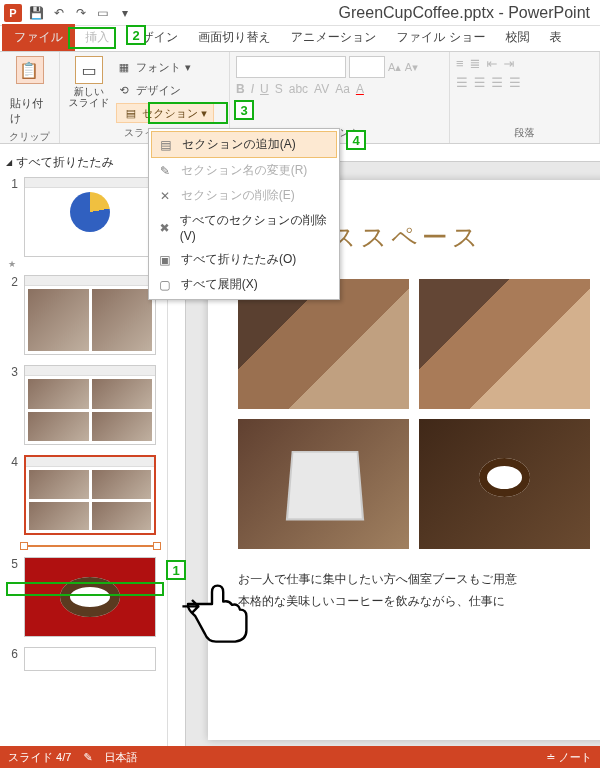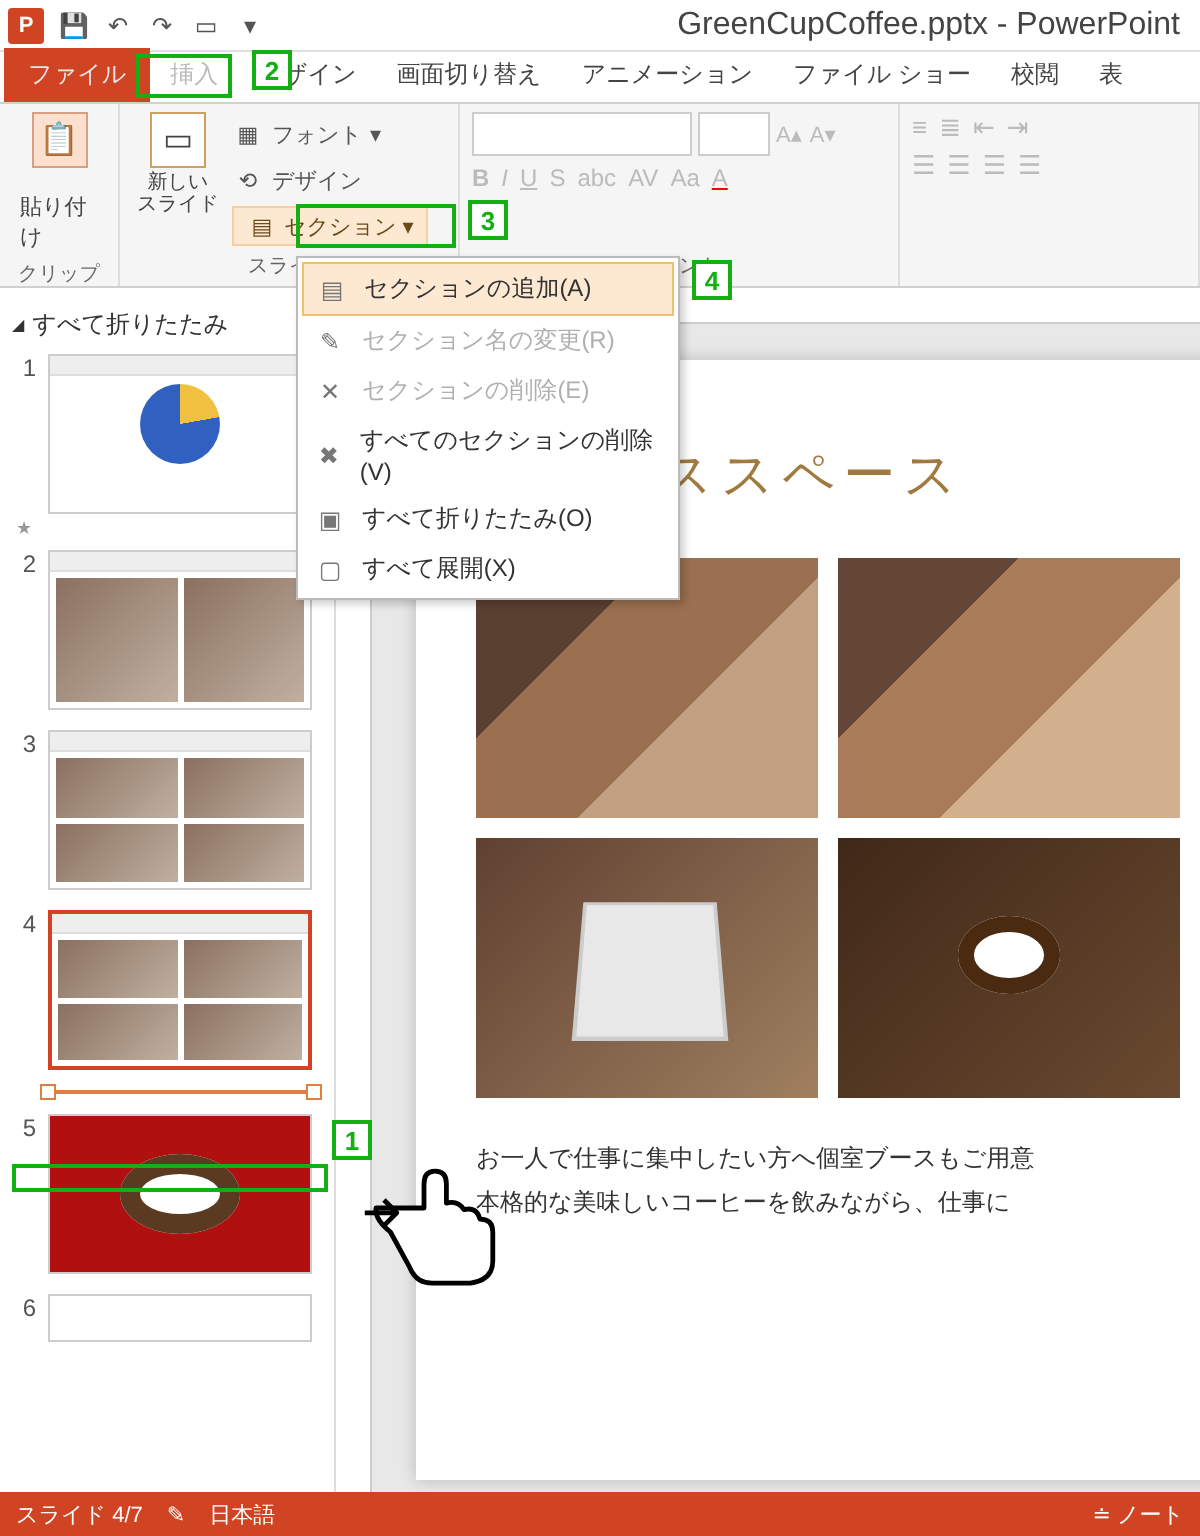--- a/index.html
+++ b/index.html
@@ -170,20 +170,21 @@
       <span>≣</span>
       <span>⇤</span>
       <span>⇥</span>
     </div>
     <div style="display:flex;gap:6px;padding-top:4px;color:#bbb;font-size:13px">
       <span>☰</span>
       <span>☰</span>
       <span>☰</span>
       <span>☰</span>
     </div>
+    <div class="label">段落</div>
   </div>
 </div>
 
 <div class="dropdown">
   <div class="dd-item highlight">
     <span class="dd-ico">▤</span>
     <span>セクションの追加(A)</span>
   </div>
   <div class="dd-item disabled">
     <span class="dd-ico">✎</span>

